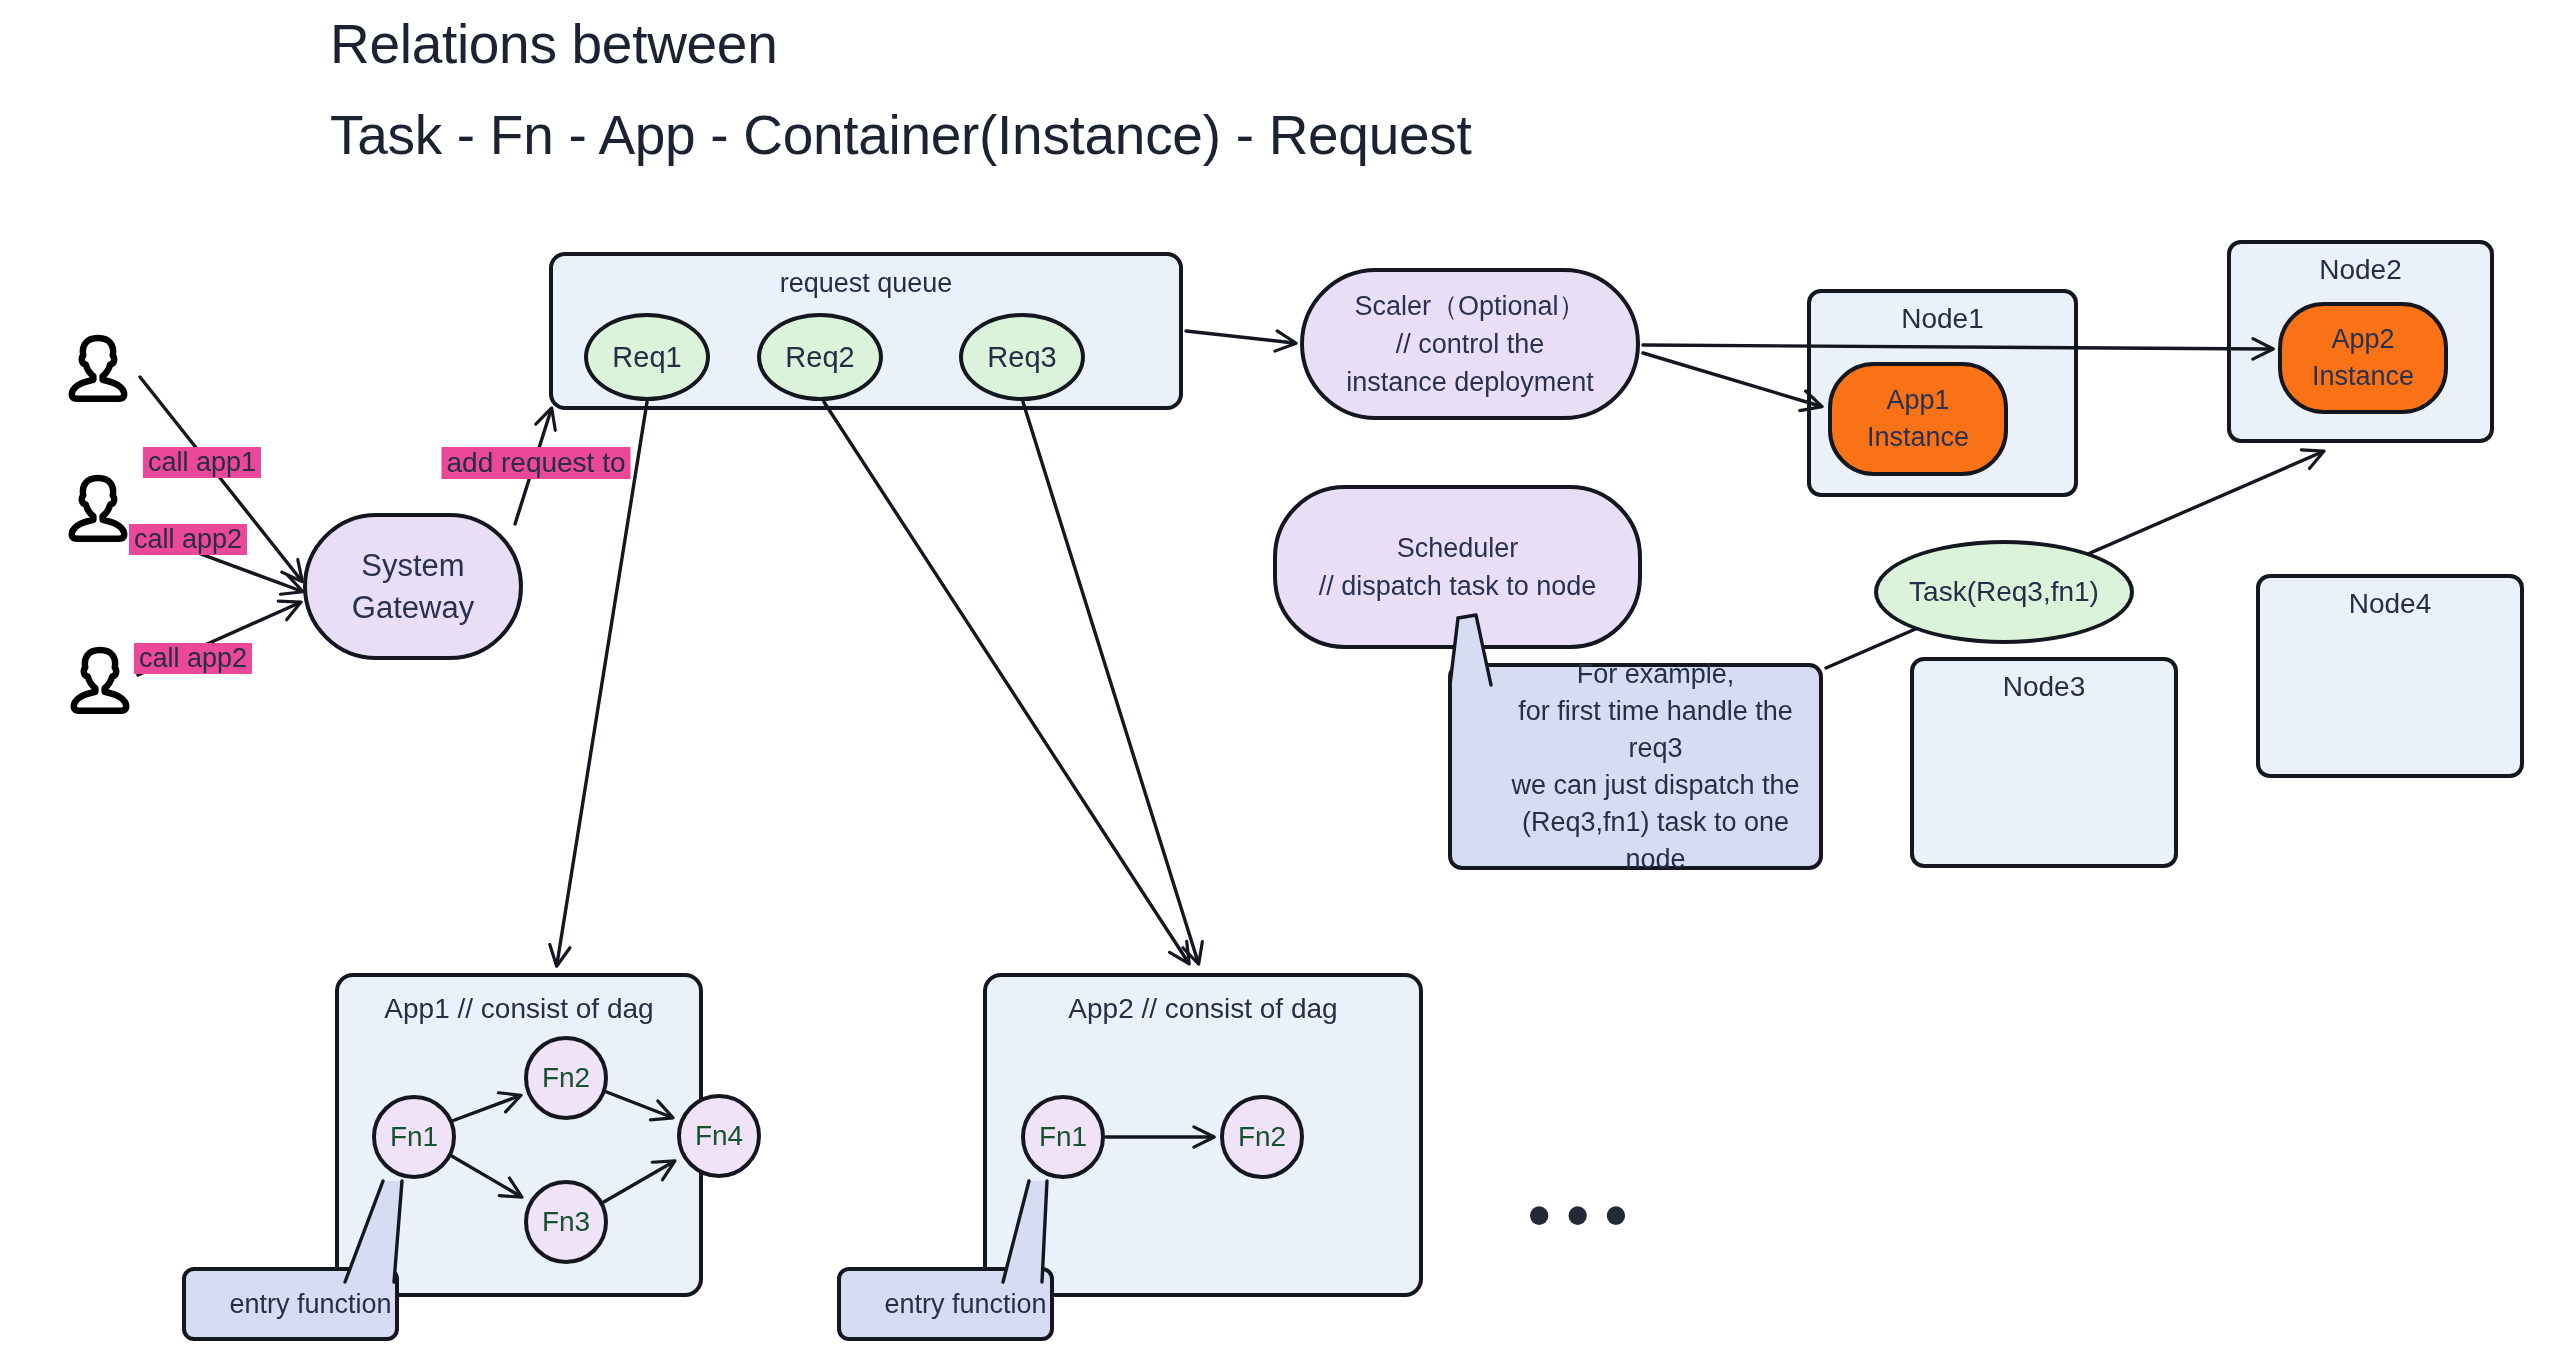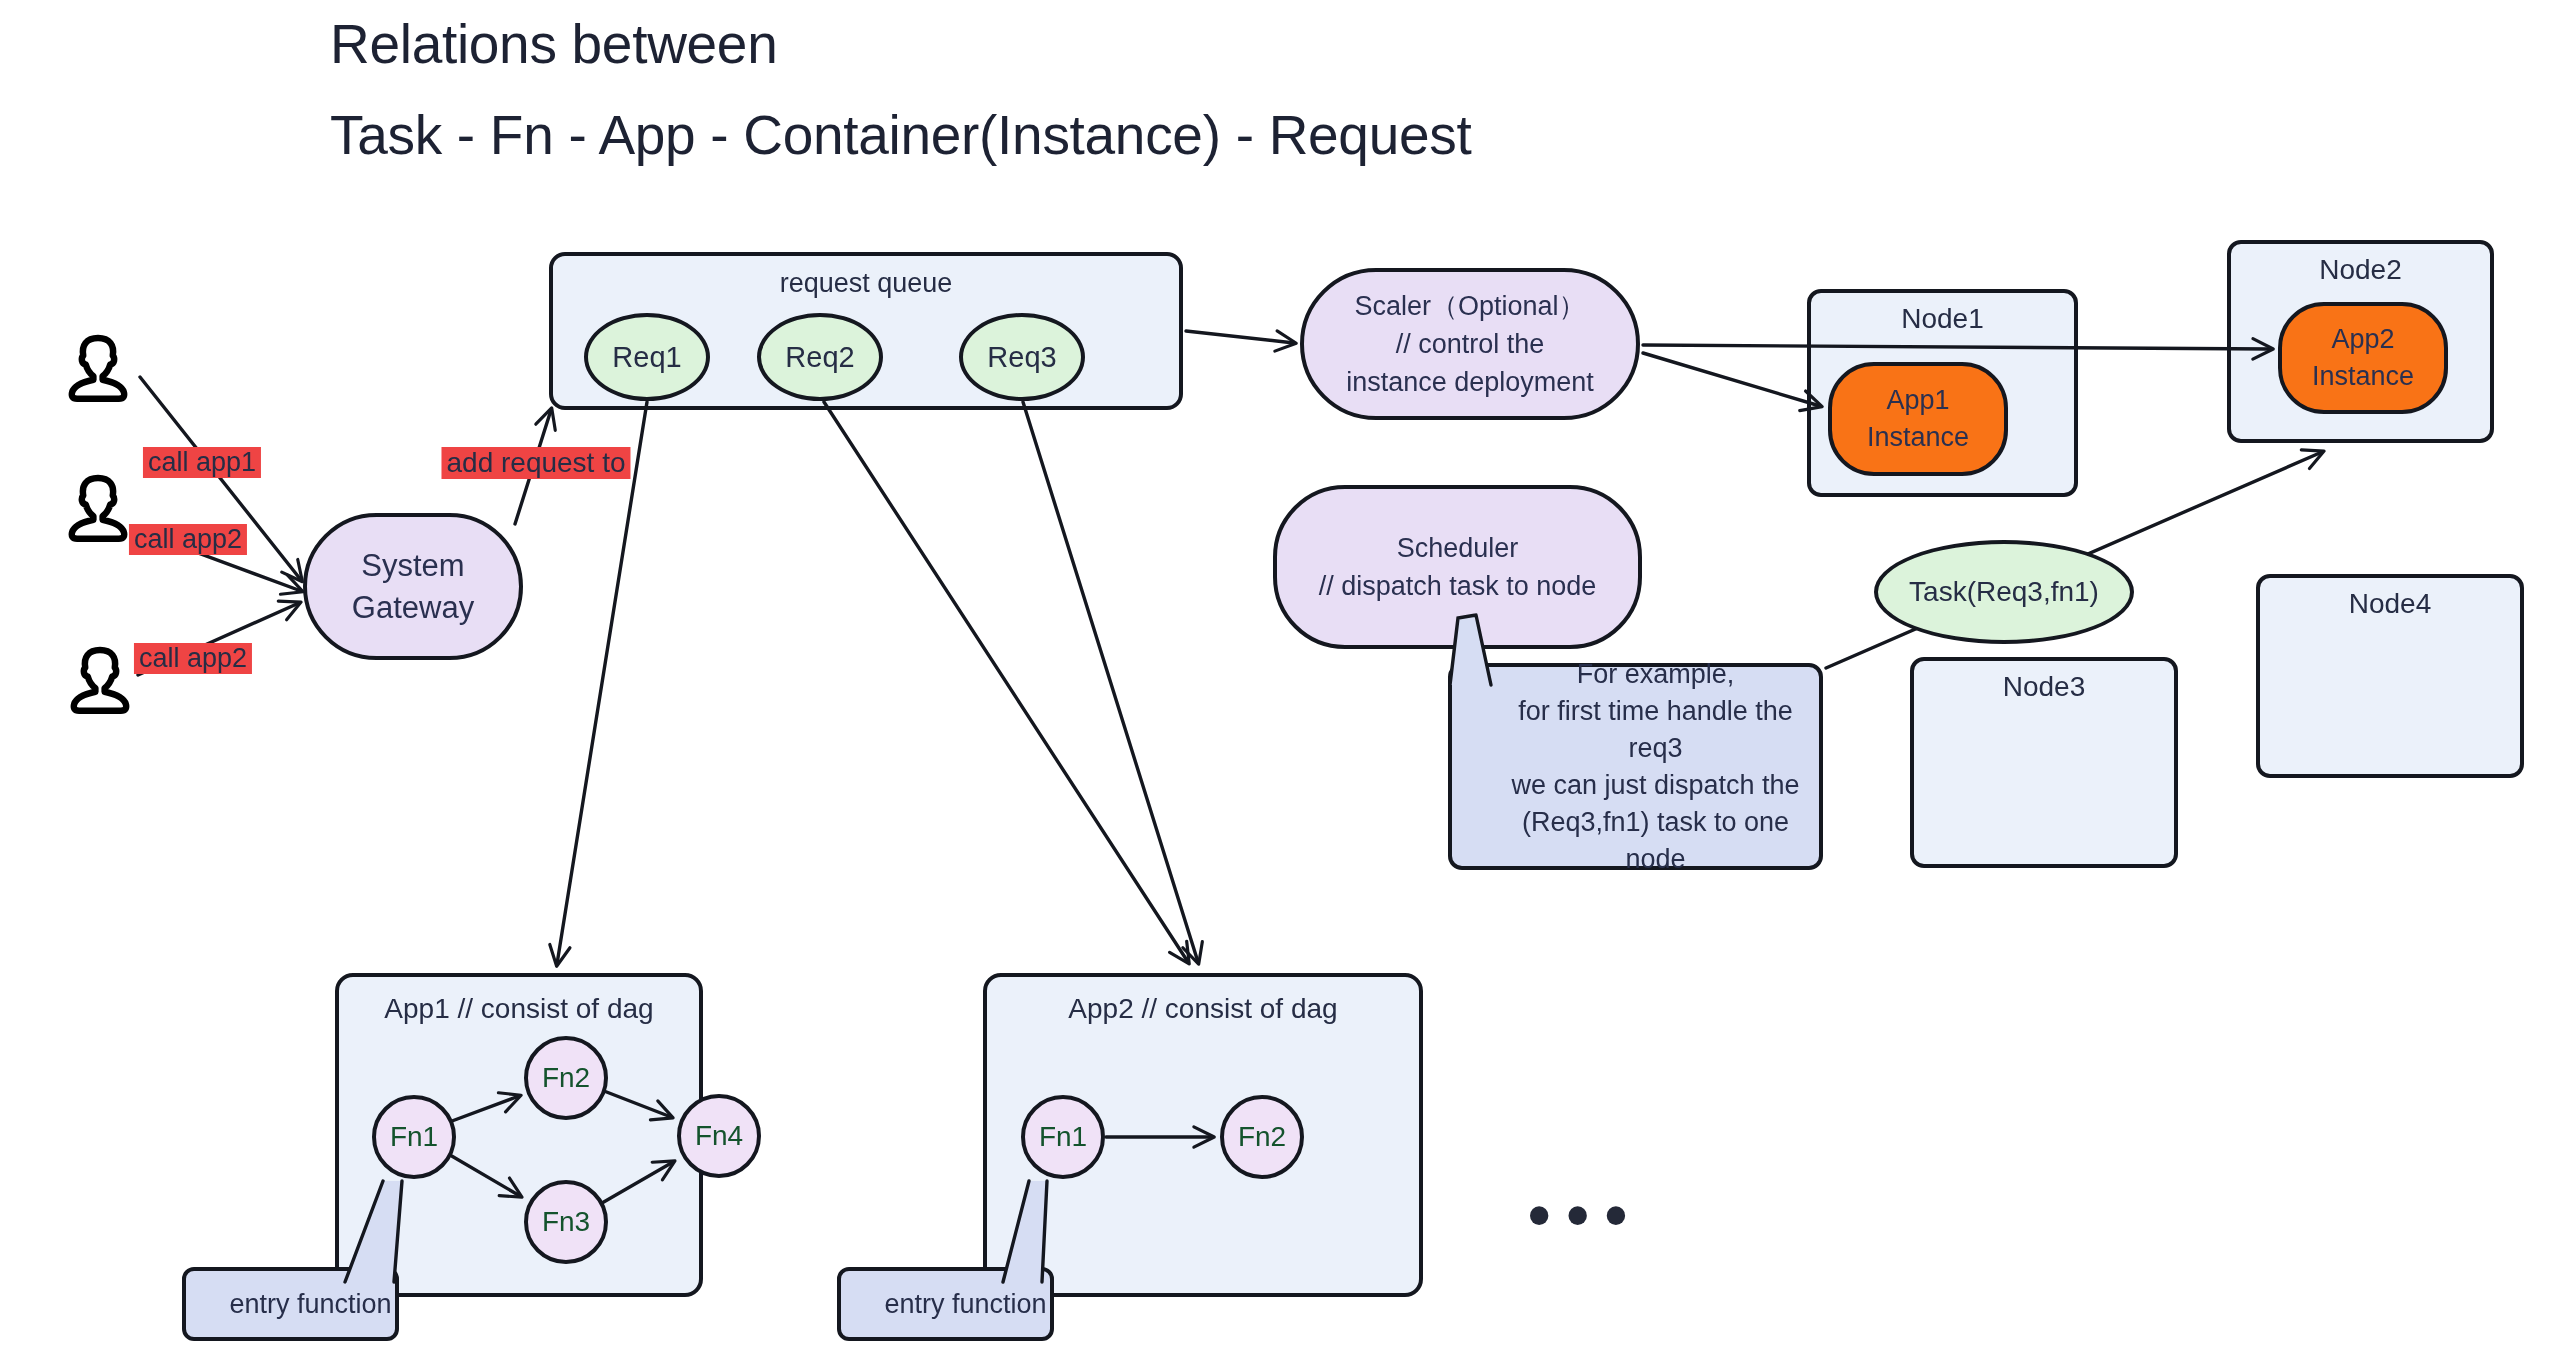--- a/index.html
+++ b/index.html
@@ -35,21 +35,21 @@
   .fn{
     width:84px;height:84px;background:#f0e2f7;border:4px solid #14171f;border-radius:50%;
     display:flex;align-items:center;justify-content:center;font-size:28px;color:#14532d;
   }
   .noteb{
     background:#d6ddf3;border:4px solid #14171f;border-radius:14px;
     display:flex;align-items:center;justify-content:center;
     text-align:center;white-space:pre-line;font-size:27px;line-height:37px;color:#272e4a;padding-left:40px;
   }
   .wlab{
-    background:#ef4444;font-size:27px;padding:0 5px;white-space:nowrap;color:#262d45;
+    background:#ec4899;font-size:27px;padding:0 5px;white-space:nowrap;color:#262d45;
     transform:translateX(-50%);
   }
   .dots{font-size:64px;letter-spacing:16px;color:#242938;font-weight:bold;}
   .person{display:block;}
 </style>
 </head>
 <body>
 
 <div class="abs title-line l1" style="left:330px;top:12px;">Relations between</div>
 <div class="abs title-line l1" style="left:330px;top:103px;">Task - Fn - App - Container(Instance) - Request</div>

